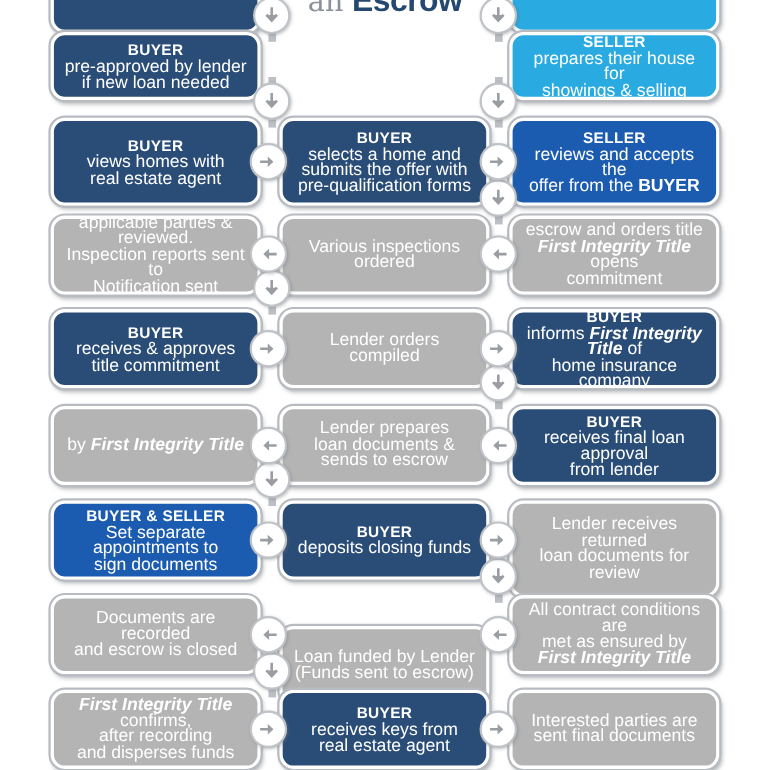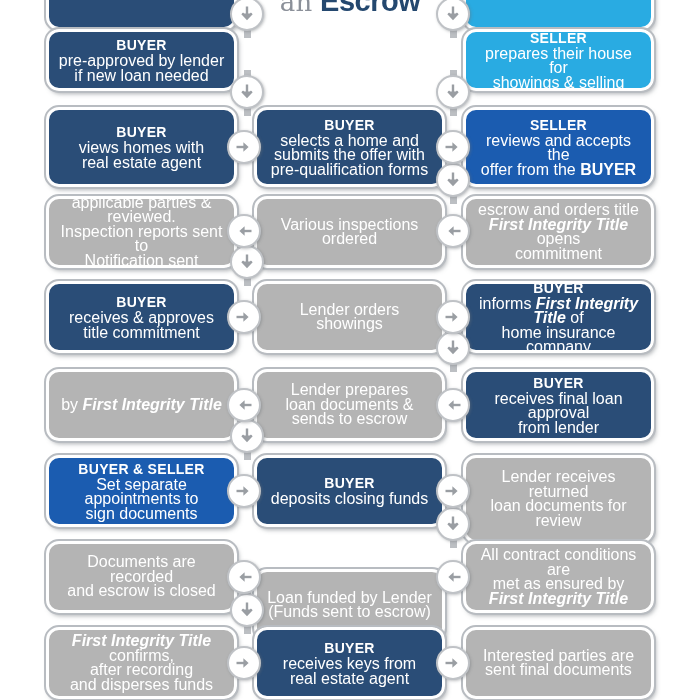--- a/index.html
+++ b/index.html
@@ -264,21 +264,21 @@
       <div class="box c-navy" style="left: 46px; top: 281px; width: 191px; height: 72px;">
         <div class="hdr">BUYER</div>
         <div class="body">
           <div>receives &amp; approves</div>
           <div>title commitment</div>
         </div>
       </div>
       <div class="box c-gray" style="left: 254px; top: 281px; width: 191px; height: 72px;">
         <div class="body">
           <div>Lender orders</div>
-          <div>showings</div>
+          <div>compiled</div>
         </div>
       </div>
       <div class="box c-navy" style="left: 463px; top: 281px; width: 191px; height: 72px;">
         <div class="hdr">BUYER</div>
         <div class="body">
           <div>informs <i>First Integrity Title</i> of</div>
           <div>home insurance company</div>
         </div>
       </div>
       <div class="box c-gray" style="left: 46px; top: 369px; width: 191px; height: 72px;">

